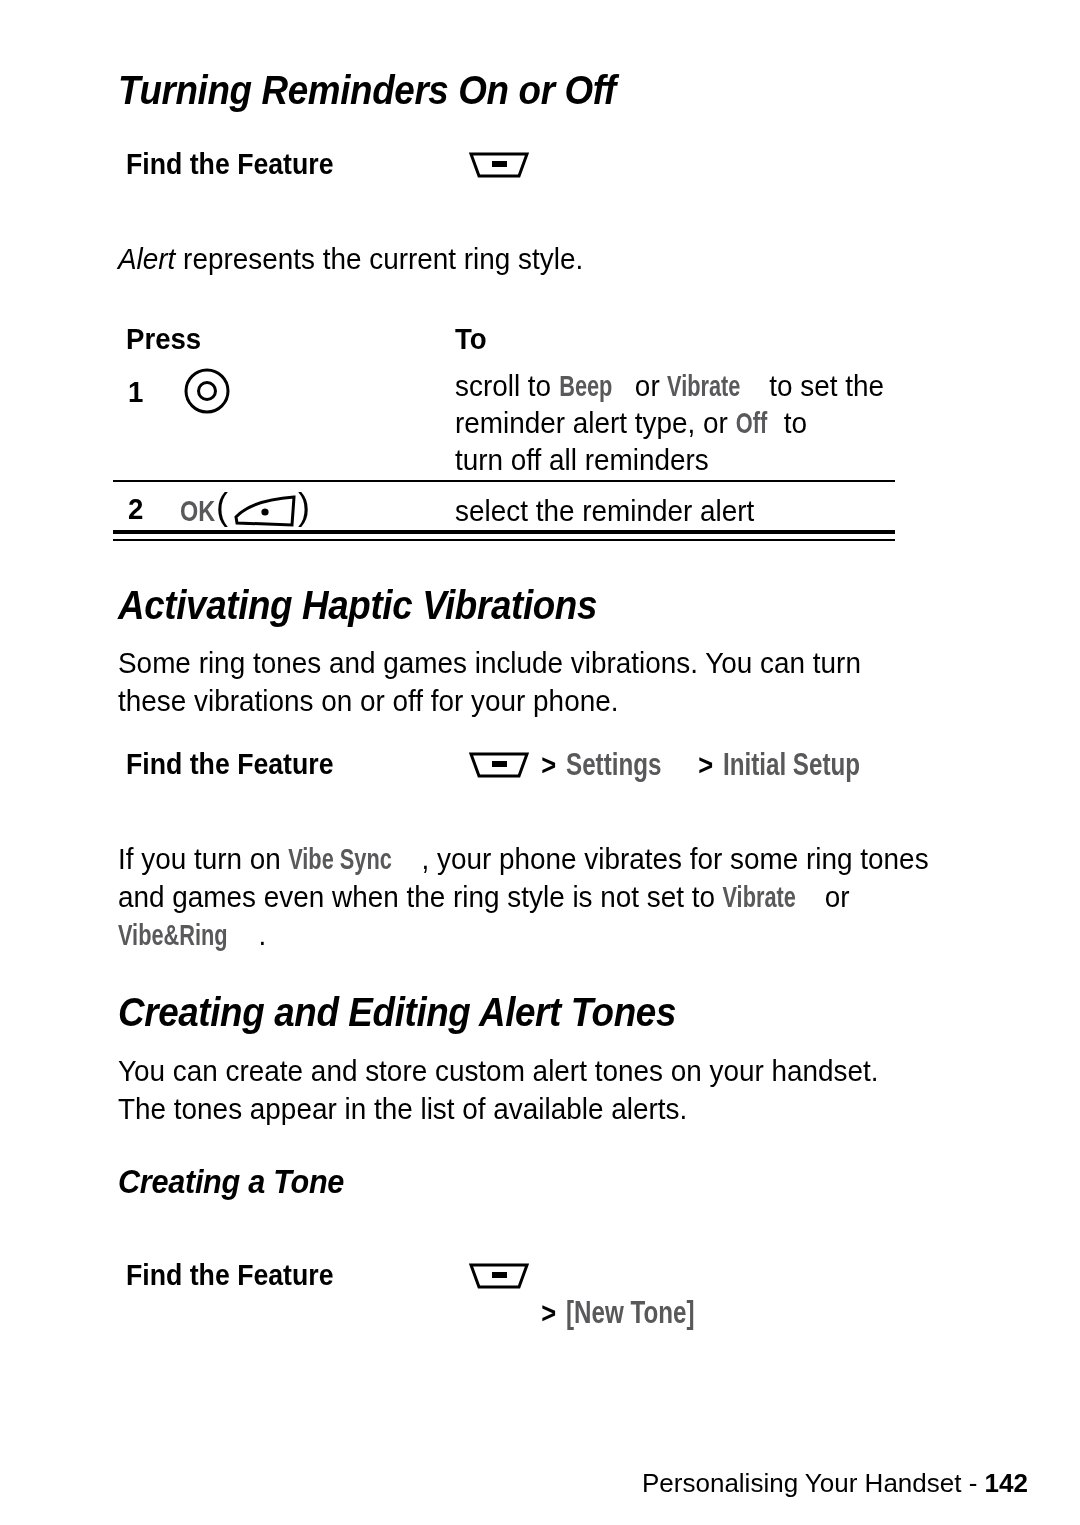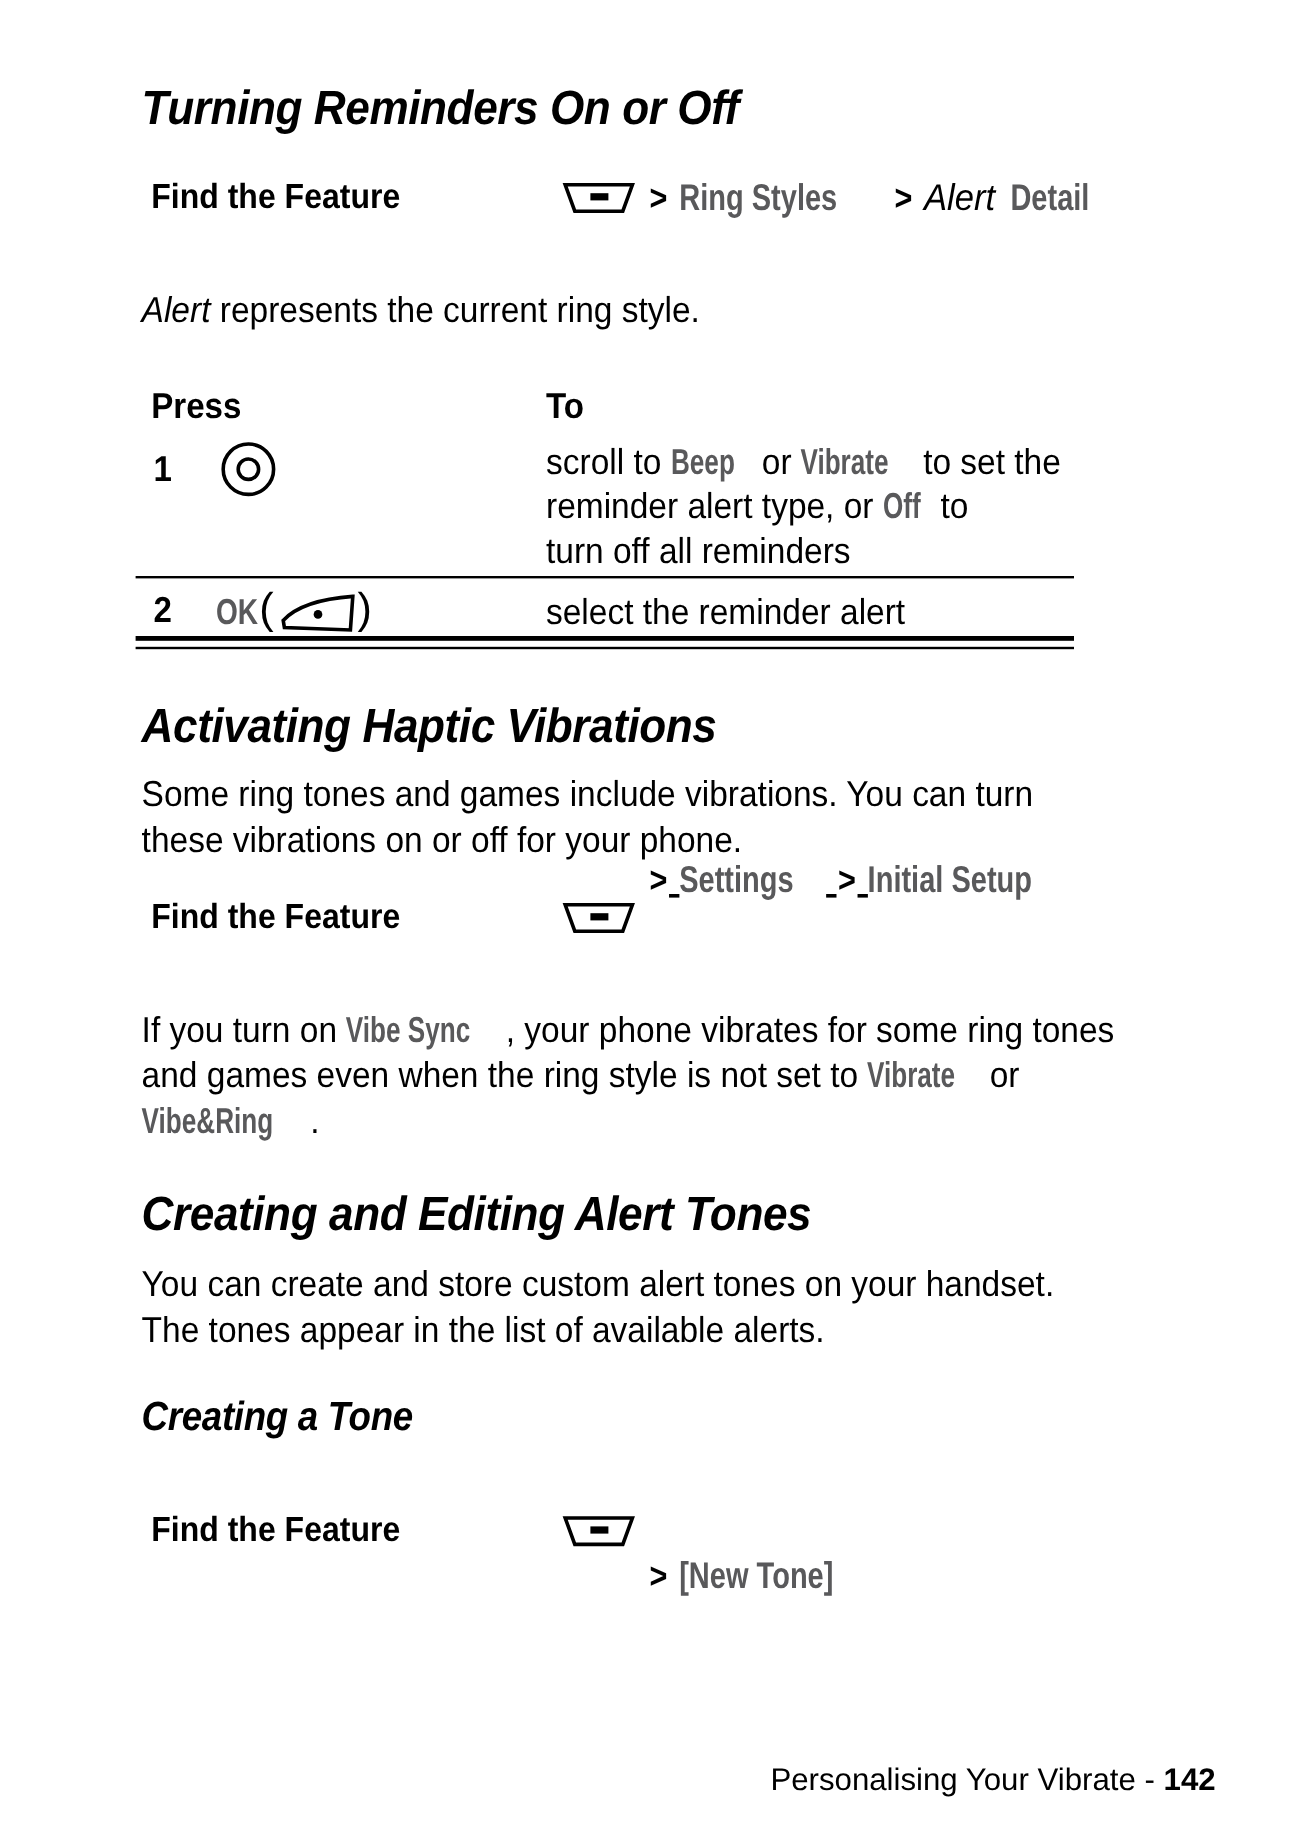--- a/index.html
+++ b/index.html
@@ -174,27 +174,20 @@
 
   <div class="h1" style="left:118px; top:68px;">Turning Reminders On or Off</div>
 
   <div class="lbl-bold" style="left:126px; top:148px;">Find the Feature</div>
 
   <svg class="menu-key" style="left:468px; top:150px;" viewBox="0 0 62 30">
     <path d="M3 4 L59 4 L51 26 L11 26 Z" fill="none" stroke="#000" stroke-width="3"></path>
     <rect x="24" y="11" width="15" height="6" fill="#000"></rect>
   </svg>
 
-  <div class="path" style="left:540px; top:146px;">
-    <span class="gt">&gt;</span>
-    <span class="mk" style="font-size:31px;">Ring Styles</span>
-    <span class="gt">&gt;</span>
-    <span class="plain ital" style="font-size:31px;">Alert</span>
-    <span class="mk" style="font-size:31px;">Detail</span>
-  </div>
 
 
   <div class="body-text" style="left:118px; top:240px; width:840px;">
     <span class="ital">Alert</span><span> represents the current ring style.</span>
   </div>
 
   <div class="lbl-bold" style="left:126px; top:322px; font-size:30px;">Press</div>
   <div class="lbl-bold" style="left:455px; top:322px; font-size:30px;">To</div>
 
   <div class="tbl-num" style="left:128px; top:375px;">1</div>
@@ -236,21 +229,21 @@
   <div class="body-text" style="left:118px; top:644px; width:860px;">Some ring tones and games include vibrations. You can turn</div>
   <div class="body-text" style="left:118px; top:682px; width:860px;">these vibrations on or off for your phone.</div>
 
   <div class="lbl-bold" style="left:126px; top:748px;">Find the Feature</div>
 
   <svg class="menu-key" style="left:468px; top:750px;" viewBox="0 0 62 30">
     <path d="M3 4 L59 4 L51 26 L11 26 Z" fill="none" stroke="#000" stroke-width="3"></path>
     <rect x="24" y="11" width="15" height="6" fill="#000"></rect>
   </svg>
 
-  <div class="path" style="left:540px; top:714px;text-decoration:underline;">
+  <div class="path" style="left:540px; top:746px;">
     <span class="gt">&gt;</span>
     <span class="mk" style="font-size:31px;">Settings</span>
     <span class="gt">&gt;</span>
     <span class="mk" style="font-size:31px;">Initial Setup</span>
   </div>
 
 
   <div class="body-text" style="left:118px; top:840px; width:880px;">
     <span>If you turn on </span><span class="mk" style="font-size:30px;">Vibe Sync</span><span>, your phone vibrates for some ring tones</span>
     <br>
@@ -273,16 +266,16 @@
     <rect x="24" y="11" width="15" height="6" fill="#000"></rect>
   </svg>
 
 
   <div class="path" style="left:540px; top:1294px;">
     <span class="gt">&gt;</span>
     <span class="mk" style="font-size:31px;">[New Tone]</span>
   </div>
 
   <div class="footer" style="left:642px; top:1468px;">
-    <span>Personalising Your Vibrate - </span><span class="pg">142</span>
+    <span>Personalising Your Handset - </span><span class="pg">142</span>
   </div>
 
 </div>
 
 </body></html>

